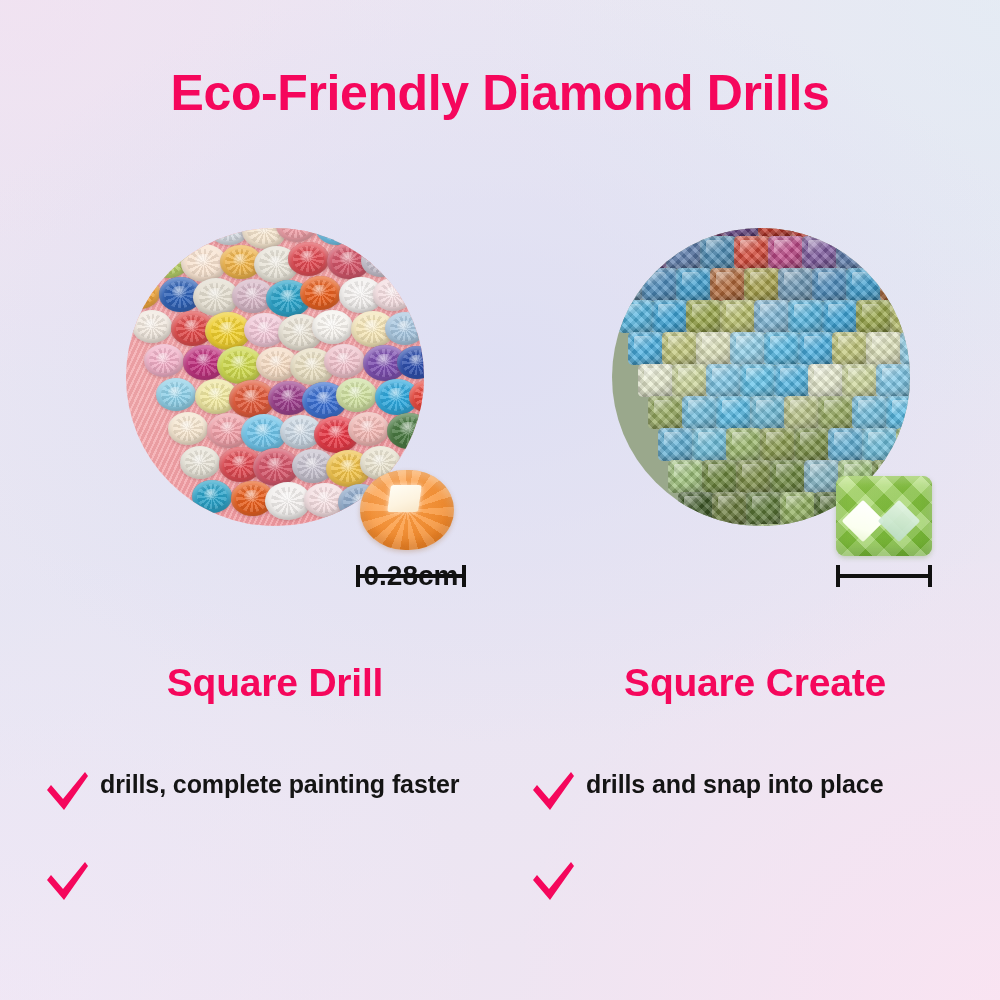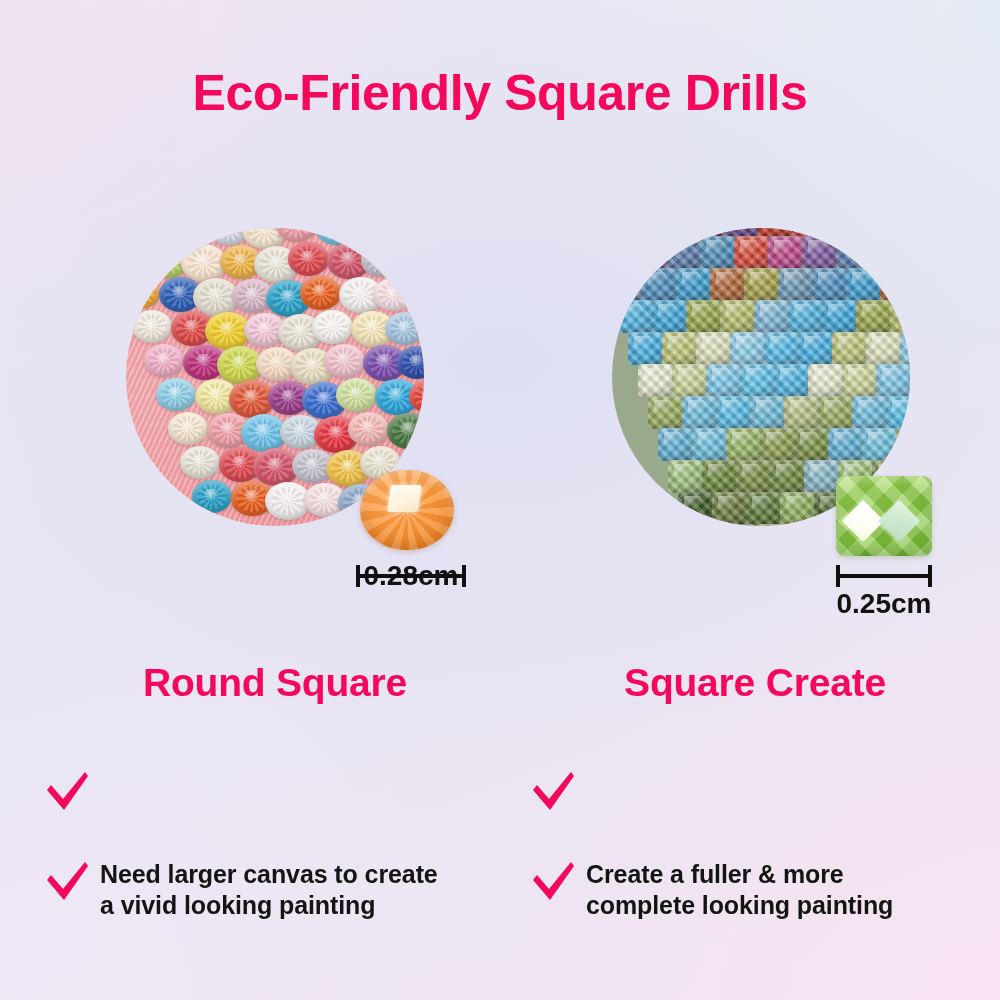--- a/index.html
+++ b/index.html
@@ -310,21 +310,21 @@
   .feature-text .line2 { display: block; }
 </style>
 </head>
 <body>
 
 <div id="page">
 
   <div class="bg-layer bg-a"></div>
   <div class="bg-layer bg-b"></div>
 
-  <div class="title">Eco-Friendly Square Drills</div>
+  <div class="title">Eco-Friendly Diamond Drills</div>
 
   <div class="photo-circle" id="round-photo">
     <div class="photo-inner" id="round-photo-inner">
       <div class="round-canvas"></div>
     <div class="rstone" style="width: 40px; height: 32.8px; left: -30px; top: -20px; background: radial-gradient(at 38% 30%, rgb(47, 168, 221) 0%, rgb(47, 168, 221) 55%, rgba(0, 0, 0, 0.18) 100%) rgb(47, 168, 221);"></div>
         <div class="rstone" style="width: 43px; height: 35.26px; left: 9px; top: -19px; background: radial-gradient(at 38% 30%, rgb(232, 70, 60) 0%, rgb(232, 70, 60) 55%, rgba(0, 0, 0, 0.18) 100%) rgb(232, 70, 60);"></div>
         <div class="rstone" style="width: 46px; height: 37.72px; left: 43px; top: -18px; background: radial-gradient(at 38% 30%, rgb(243, 184, 188) 0%, rgb(243, 184, 188) 55%, rgba(0, 0, 0, 0.18) 100%) rgb(243, 184, 188);"></div>
         <div class="rstone" style="width: 42px; height: 34.44px; left: 82px; top: -17px; background: radial-gradient(at 38% 30%, rgb(217, 223, 230) 0%, rgb(217, 223, 230) 55%, rgba(0, 0, 0, 0.18) 100%) rgb(217, 223, 230);"></div>
         <div class="rstone" style="width: 45px; height: 36.9px; left: 116px; top: -16px; background: radial-gradient(at 38% 30%, rgb(246, 230, 207) 0%, rgb(246, 230, 207) 55%, rgba(0, 0, 0, 0.18) 100%) rgb(246, 230, 207);"></div>
         <div class="rstone" style="width: 41px; height: 33.62px; left: 150px; top: -20px; background: radial-gradient(at 38% 30%, rgb(240, 160, 168) 0%, rgb(240, 160, 168) 55%, rgba(0, 0, 0, 0.18) 100%) rgb(240, 160, 168);"></div>
@@ -514,70 +514,63 @@
     <div class="bar"></div>
     <div class="cap right"></div>
   </div>
   <div class="measure-label" id="round-measure-label">0.28cm</div>
 
   <div class="measure" id="square-measure">
     <div class="cap left"></div>
     <div class="bar"></div>
     <div class="cap right"></div>
   </div>
-  <div class="measure-label" id="square-measure-label">0.25cm</div>
-
-  <div class="col-heading" id="round-heading">Round Square</div>
+
+  <div class="col-heading" id="round-heading">Square Drill</div>
   <div class="col-heading" id="square-heading">Square Create</div>
 
   <div class="features" id="round-features">
 
     <div class="feature-item">
       <span class="check-icon">
         <svg width="46" height="44" viewBox="0 0 46 44">
           <path d="M3 20 L7 15 L19 29 L41 2 L44 6 L20 40 Z" fill="#f5075c"></path>
         </svg>
       </span>
       <span class="feature-text">
+        <span class="line2">drills, complete painting faster</span>
       </span>
     </div>
+
+    <div class="feature-item">
+      <span class="check-icon">
+        <svg width="46" height="44" viewBox="0 0 46 44">
+          <path d="M3 20 L7 15 L19 29 L41 2 L44 6 L20 40 Z" fill="#f5075c"></path>
+        </svg>
+      </span>
+    </div>
+
+  </div>
+
+  <div class="features" id="square-features">
 
     <div class="feature-item">
       <span class="check-icon">
         <svg width="46" height="44" viewBox="0 0 46 44">
           <path d="M3 20 L7 15 L19 29 L41 2 L44 6 L20 40 Z" fill="#f5075c"></path>
         </svg>
       </span>
       <span class="feature-text">
-        <span>Need larger canvas to create</span>
-        <span class="line2">a vivid looking painting</span>
+        <span class="line2">drills and snap into place</span>
       </span>
     </div>
-
-  </div>
-
-  <div class="features" id="square-features">
 
     <div class="feature-item">
       <span class="check-icon">
         <svg width="46" height="44" viewBox="0 0 46 44">
           <path d="M3 20 L7 15 L19 29 L41 2 L44 6 L20 40 Z" fill="#f5075c"></path>
         </svg>
       </span>
-      <span class="feature-text">
-      </span>
     </div>
 
-    <div class="feature-item">
-      <span class="check-icon">
-        <svg width="46" height="44" viewBox="0 0 46 44">
-          <path d="M3 20 L7 15 L19 29 L41 2 L44 6 L20 40 Z" fill="#f5075c"></path>
-        </svg>
-      </span>
-      <span class="feature-text">
-        <span>Create a fuller &amp; more</span>
-        <span class="line2">complete looking painting</span>
-      </span>
-    </div>
-
   </div>
 
 </div>
 
 </body></html>

